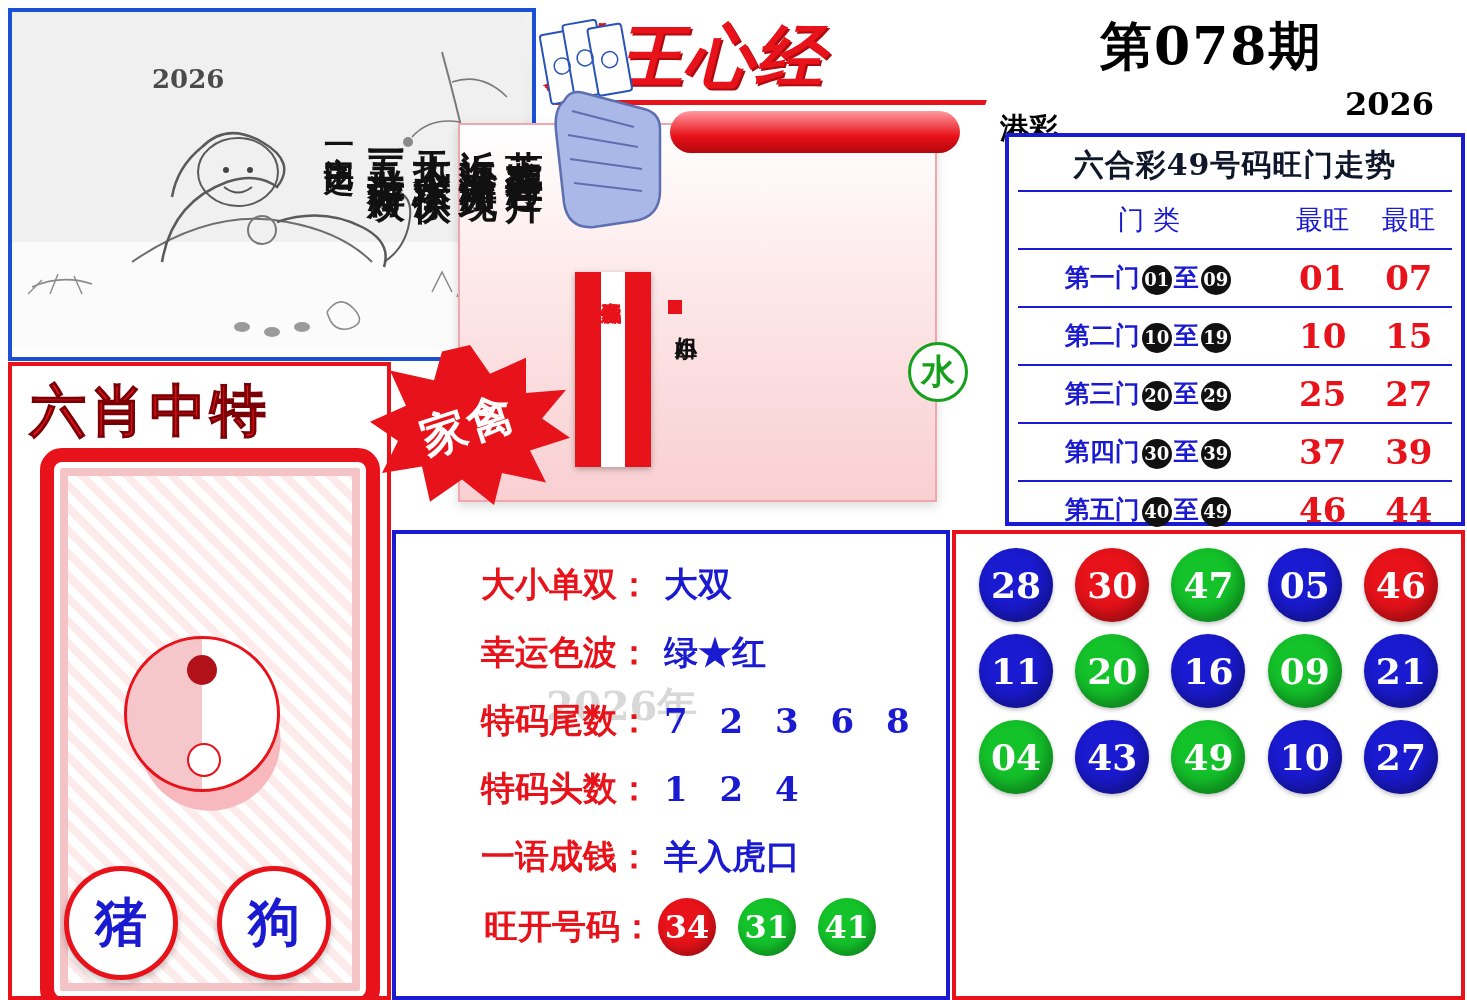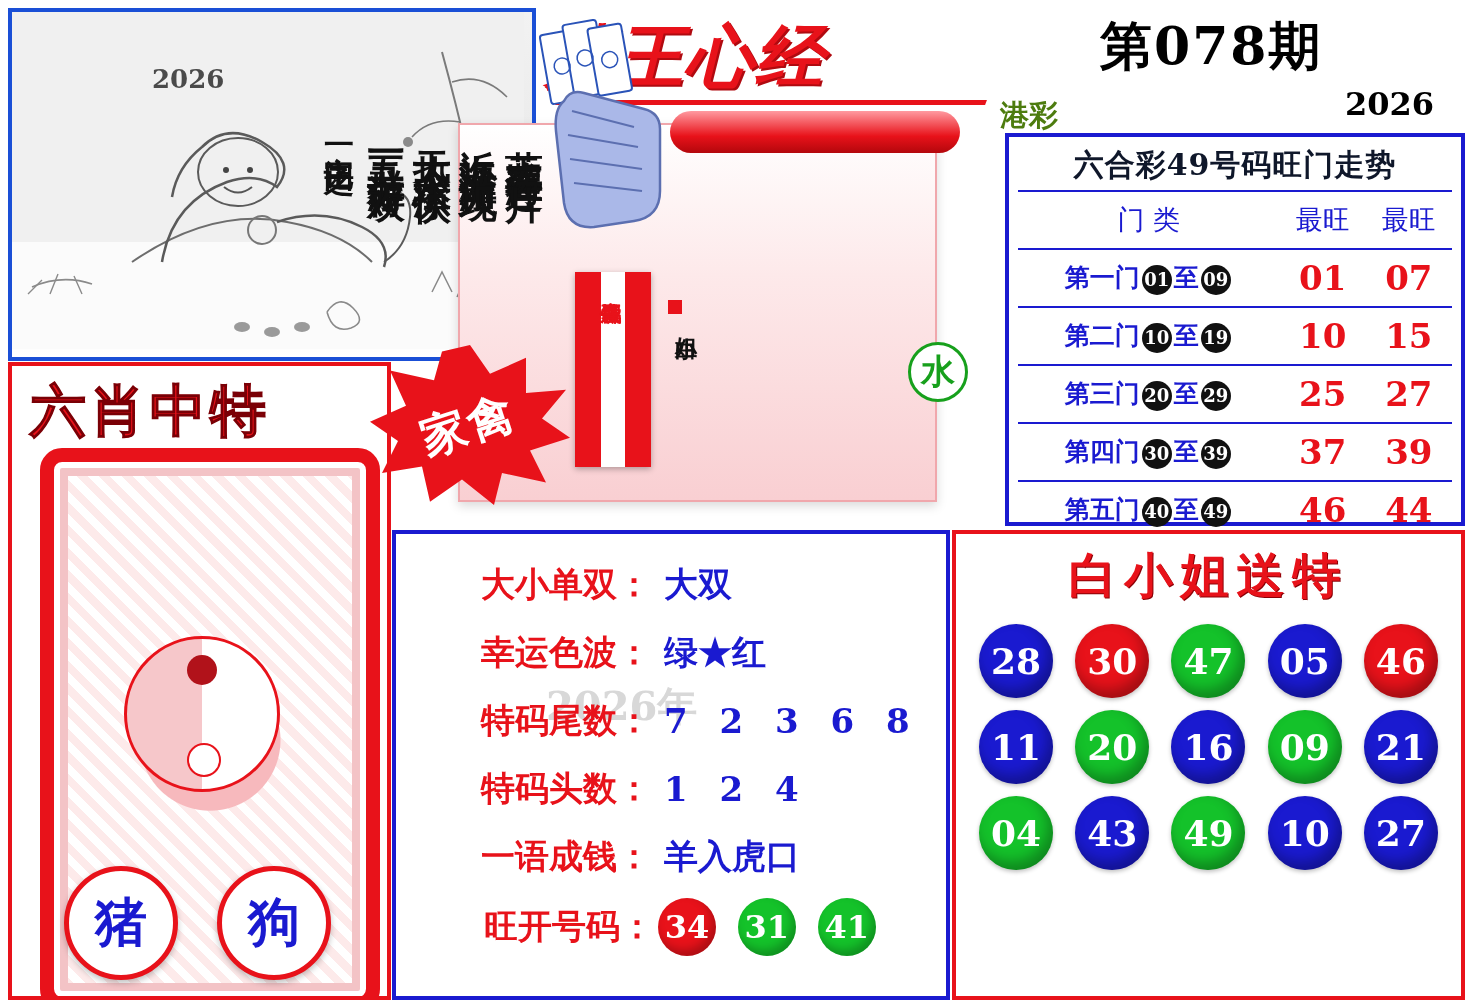--- a/index.html
+++ b/index.html
@@ -22,22 +22,22 @@
     letter-spacing:2px;
     text-shadow:2px 2px 0 #b00a10;
     line-height:96px;
     white-space:nowrap;
   }
   .title-underline{
     position:absolute;left:556px;top:100px;width:430px;height:5px;background:#e8121a;
     transform:skewX(-20deg);
   }
   .subtitle-left{
-    position:absolute;left:1000px;top:96px;
-    font-size:29px;font-weight:bold;color:#4d7c0f;
+    position:absolute;left:1000px;top:109px;
+    font-size:29px;font-weight:bold;color:#000000;
     font-family:"DejaVu Serif","Liberation Serif",serif;
   }
   .issue{
     position:absolute;left:1100px;top:12px;
     font-size:52px;font-weight:bold;color:#000;
     font-family:"DejaVu Serif","Liberation Serif",serif;
     letter-spacing:2px;
   }
   .year-right{
     position:absolute;left:1345px;top:85px;
@@ -425,21 +425,20 @@
             <span>第五门</span><span class="blkball">40</span><span>至</span><span class="blkball">49</span>
           </td>
           <td class="num">46</td>
           <td class="num">44</td>
         </tr>
       </tbody>
     </table>
   </div>
 
   <div class="lucky-box">
-    <div class="lucky-title">白小姐送特</div>
     <div class="lucky-grid">
       <div class="lucky-ball lb-blue">28</div>
       <div class="lucky-ball lb-red">30</div>
       <div class="lucky-ball lb-green">47</div>
       <div class="lucky-ball lb-blue">05</div>
       <div class="lucky-ball lb-red">46</div>
       <div class="lucky-ball lb-blue">11</div>
       <div class="lucky-ball lb-green">20</div>
       <div class="lucky-ball lb-blue">16</div>
       <div class="lucky-ball lb-green">09</div>

